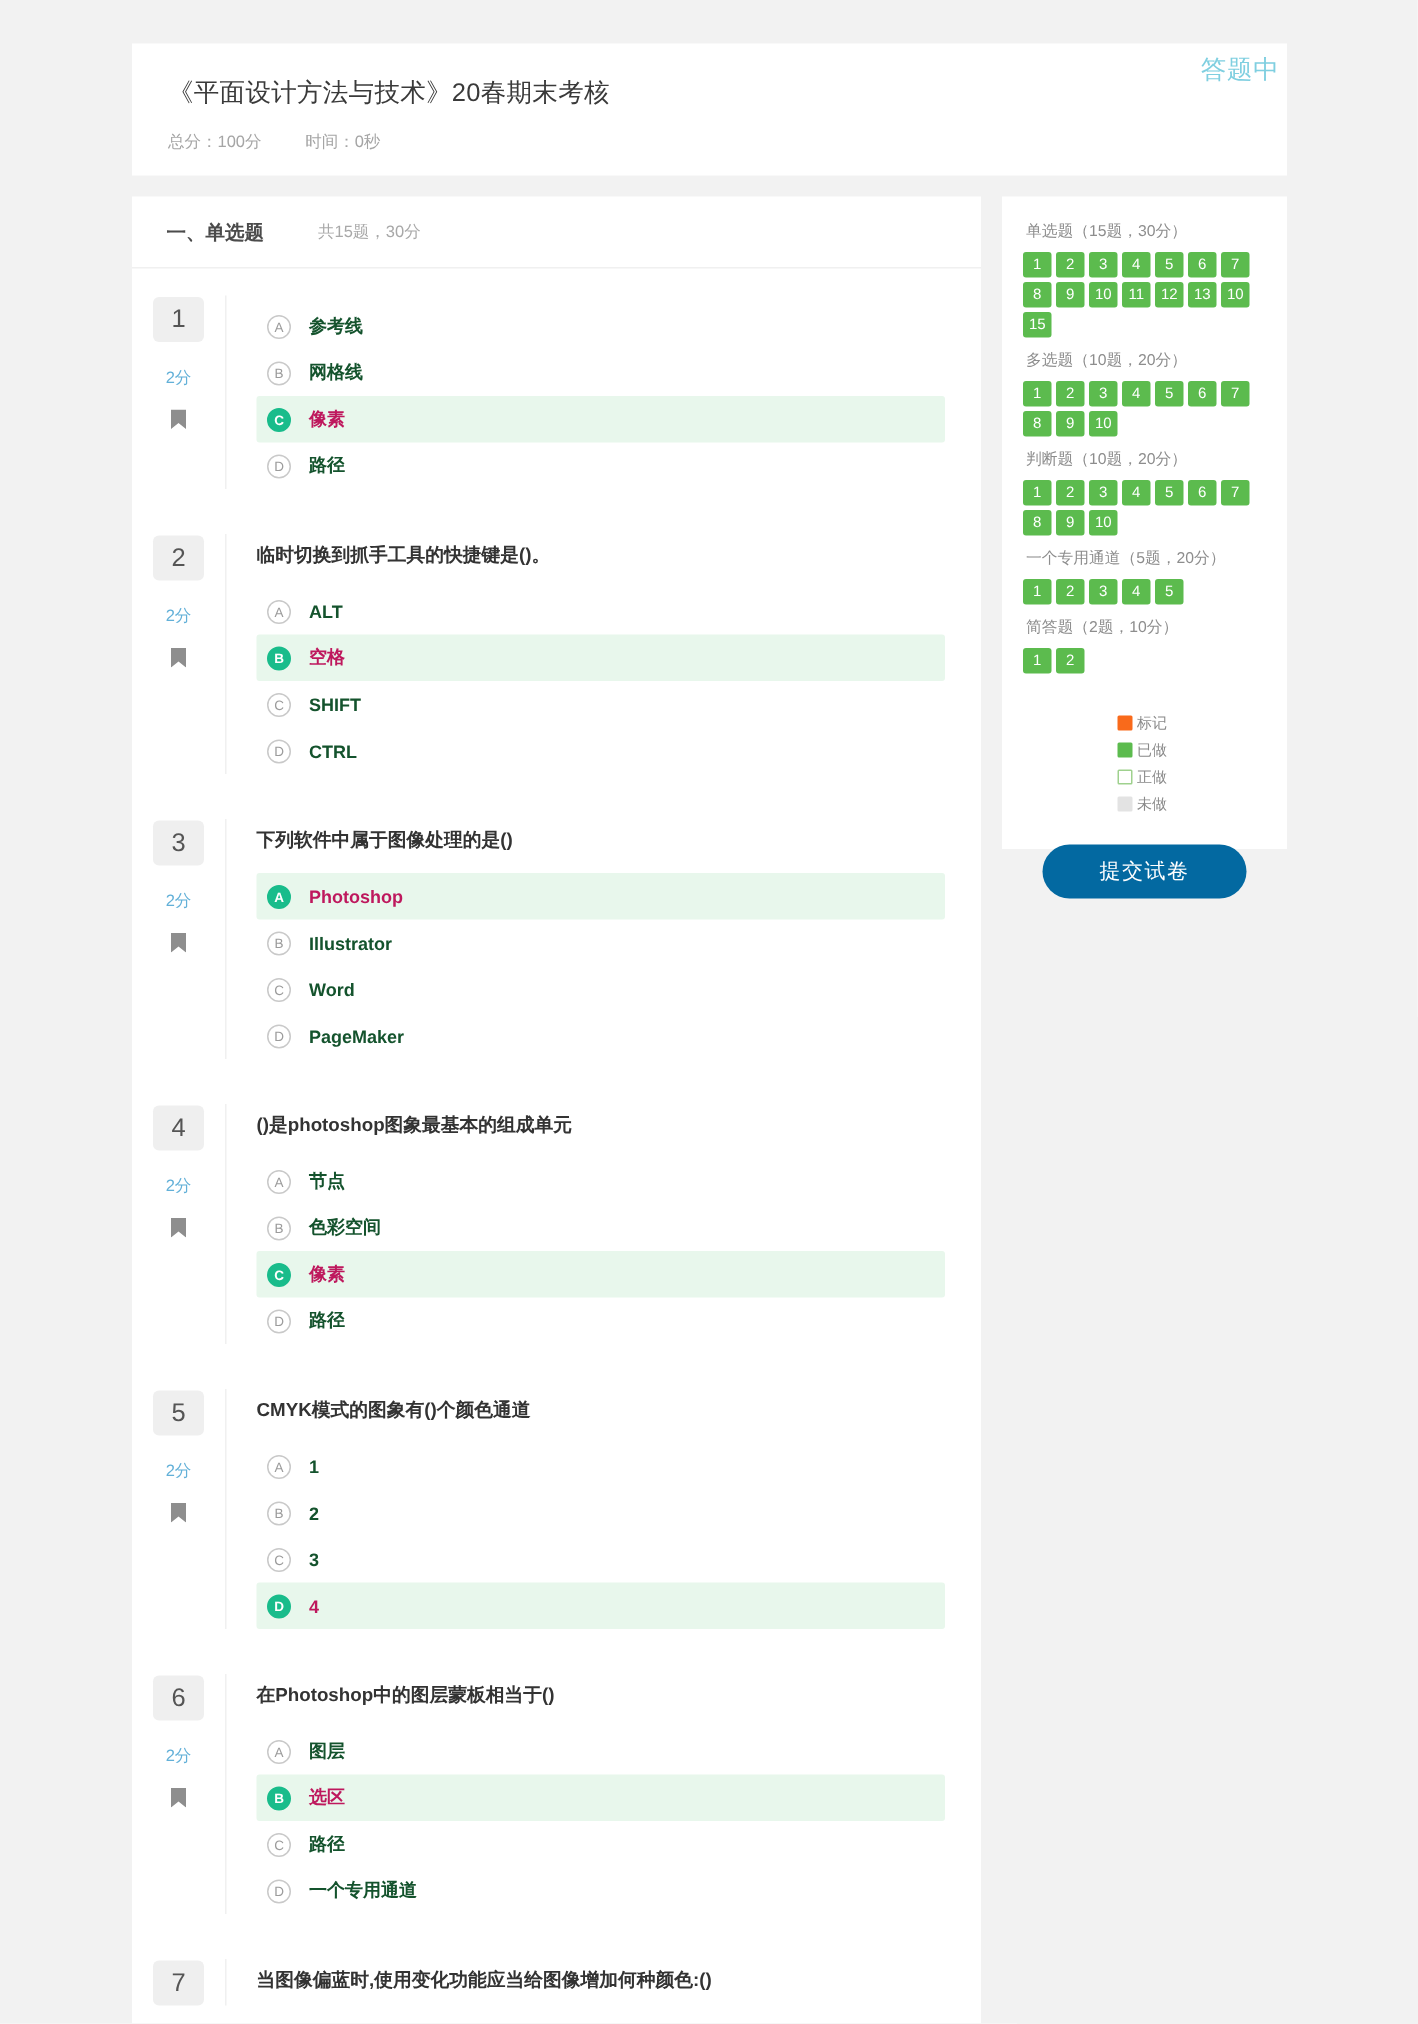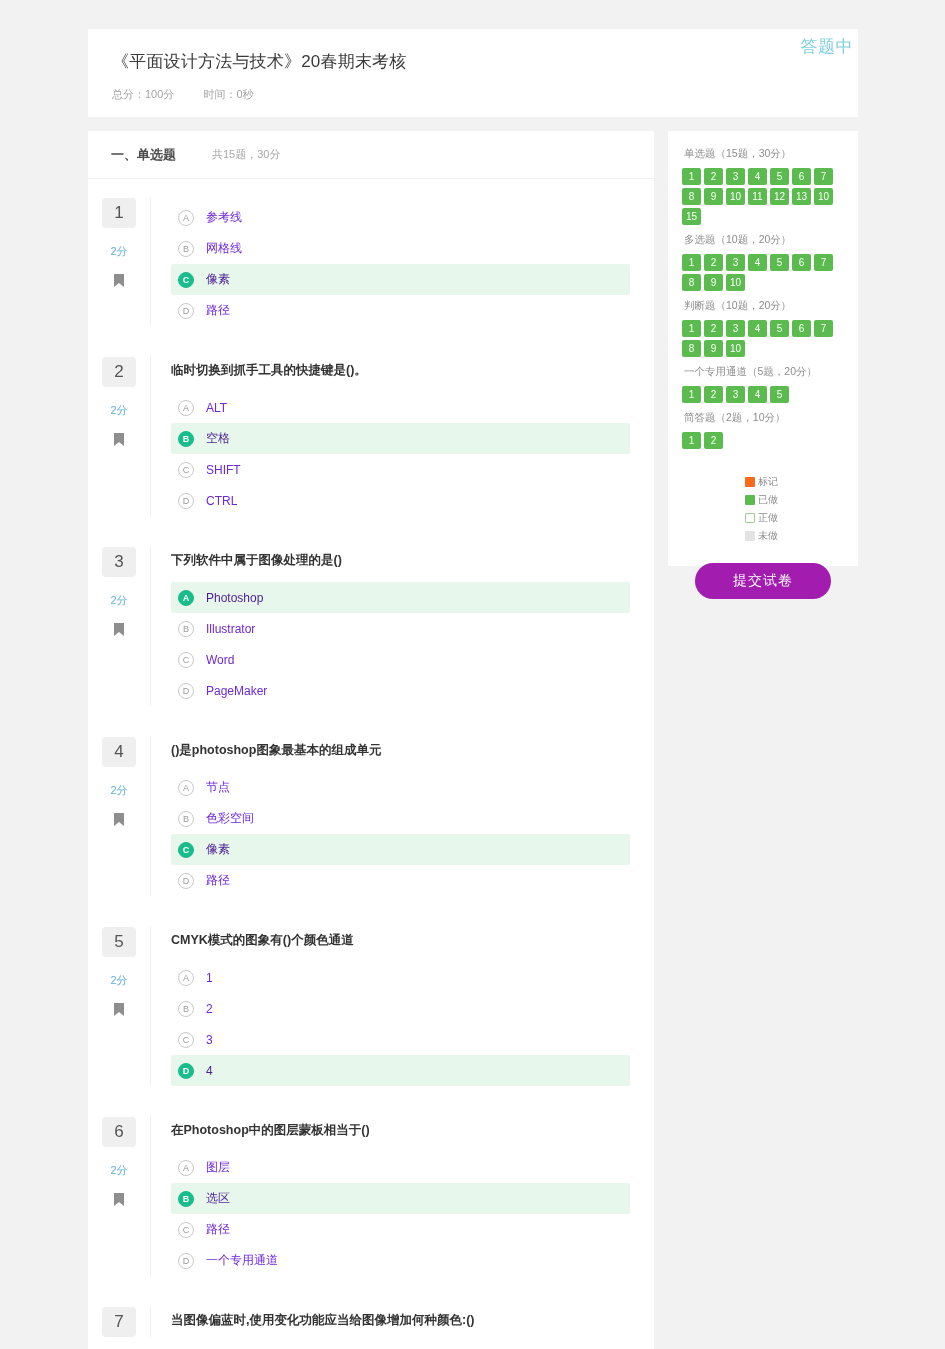--- a/index.html
+++ b/index.html
@@ -68,23 +68,23 @@
   .opt-mark {
     width: 16px; height: 16px; border-radius: 50%;
     border: 1px solid #c9c9c9; color: #9b9b9b;
     font-size: 9px; display: flex; align-items: center;
     justify-content: center; flex: none;
   }
   .option.selected .opt-mark {
     background: #19bc8b; border-color: #19bc8b; color: #fff; font-weight: 700;
   }
   .opt-text {
-    margin-left: 12px; font-size: 12px; color: #6d28d9; font-weight: 400;
-  }
-  .option.selected .opt-text { color: #4c1d95; font-weight: 400; }
+    margin-left: 12px; font-size: 12px; color: #14532d; font-weight: 700;
+  }
+  .option.selected .opt-text { color: #be185d; font-weight: 700; }
 
   
   .side-card {
     position: absolute; left: 668px; top: 131px;
     width: 190px; background: #fff;
     padding: 14px 14px 20px 14px;
     height: 435px;
   }
   .nav-group-title { font-size: 10.5px; color: #8d8d8d; margin: 8px 0 7px 2px; }
   .nav-group-title:first-child { margin-top: 2px; }
@@ -99,21 +99,21 @@
     padding-left: 2px; gap: 4px; font-size: 10px; color: #8a8a8a; flex-direction: column;
   }
   .legend-item { display: flex; align-items: center; gap: 3px; margin-right: 5px; }
   .sw { width: 10px; height: 10px; border-radius: 1px; display: inline-block; }
   .sw.mark { background: #f96a1b; }
   .sw.done { background: #5cbb4e; }
   .sw.doing { background: #fff; border: 1px solid #9fd18e; }
   .sw.undone { background: #e3e3e3; }
   .submit-btn {
     display: block; margin: 20px auto 0 auto;
-    width: 136px; height: 36px; background: #a21caf;
+    width: 136px; height: 36px; background: #0369a1;
     border: none; border-radius: 18px; color: #fff;
     font-size: 14px; font-family: inherit; cursor: pointer;
     letter-spacing: 1px;
   }
 </style>
 </head>
 <body>
 
 <div class="page">
 

